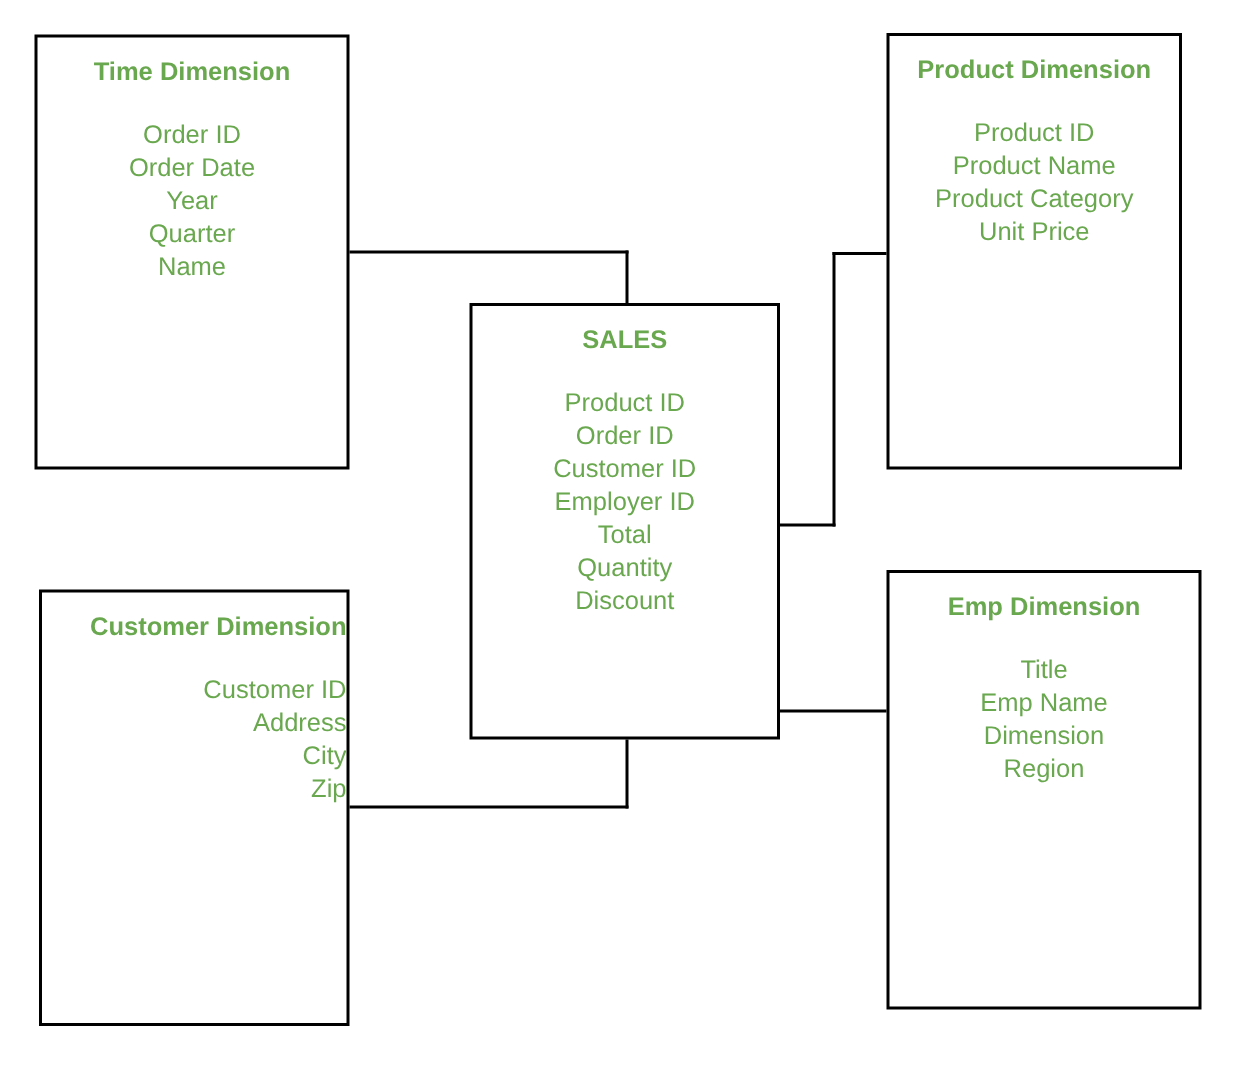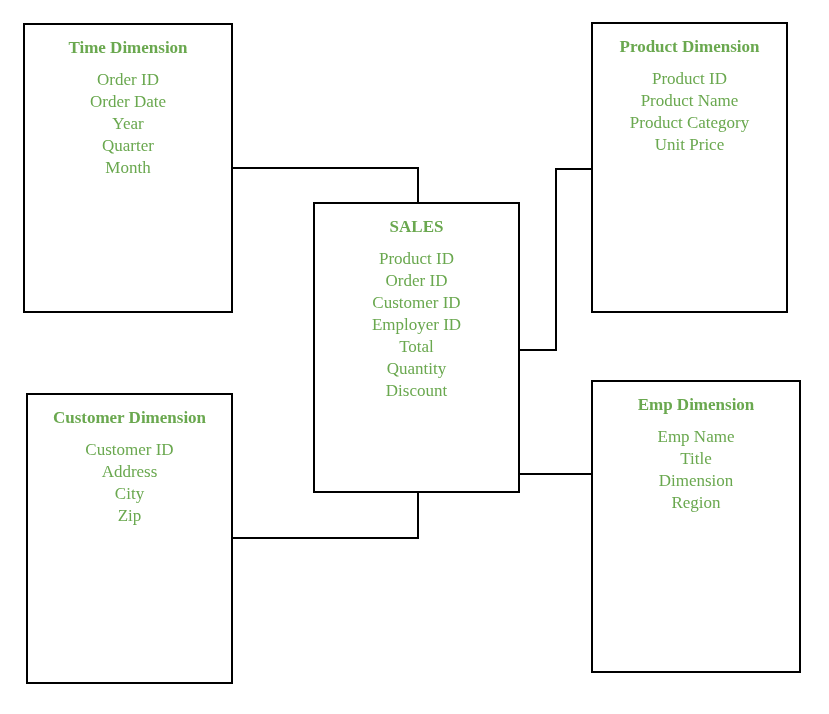--- a/index.html
+++ b/index.html
@@ -5,54 +5,54 @@
   html, body {
     margin: 0;
     padding: 0;
     background: #ffffff;
   }
   .canvas {
     position: relative;
     width: 829px;
     height: 714px;
     background: #ffffff;
-    font-family: Liberation Serif, serif;
+    font-family: Liberation Sans, sans-serif;
     overflow: hidden;
   }
   .table-box {
     position: absolute;
     box-sizing: border-box;
     border: 2px solid #000000;
     background: #ffffff;
     text-align: center;
     color: #6AA84F;
     padding-top: 12px;
   }
   .table-title {
     font-size: 17px;
     line-height: 22px;
     font-weight: bold;
   }
   .table-fields {
-    margin-top: 10px;
+    margin-top: 20px;
   }
   .table-field {
     font-size: 17px;
     line-height: 22px;
   }
   .line {
     position: absolute;
     background: #000000;
   }
 
   
   #box-time     { left: 23px;  top: 23px;  width: 210px; height: 290px; }
   #box-product  { left: 591px; top: 22px;  width: 197px; height: 291px; }
   #box-sales    { left: 313px; top: 202px; width: 207px; height: 291px; }
-  #box-customer { left: 26px;  top: 393px; width: 207px; height: 291px; }
+  #box-customer { left: 26px;  top: 393px; width: 207px; height: 291px; text-align: right; }
   #box-emp      { left: 591px; top: 380px; width: 210px; height: 293px; }
 
   
   #ln-time-sales-h      { left: 233px; top: 167px; width: 186px; height: 2px; }
   #ln-time-sales-v      { left: 417px; top: 167px; width: 2px;   height: 37px; }
   #ln-sales-product-h1  { left: 520px; top: 349px; width: 37px;  height: 2px; }
   #ln-sales-product-v   { left: 555px; top: 168px; width: 2px;   height: 183px; }
   #ln-sales-product-h2  { left: 555px; top: 168px; width: 36px;  height: 2px; }
   #ln-sales-emp-h       { left: 520px; top: 473px; width: 71px;  height: 2px; }
   #ln-sales-customer-v  { left: 417px; top: 493px; width: 2px;   height: 46px; }
@@ -63,21 +63,21 @@
 
 <div class="canvas">
 
   <div class="table-box" id="box-time">
     <div class="table-title">Time Dimension</div>
     <div class="table-fields">
       <div class="table-field">Order ID</div>
       <div class="table-field">Order Date</div>
       <div class="table-field">Year</div>
       <div class="table-field">Quarter</div>
-      <div class="table-field">Month</div>
+      <div class="table-field">Name</div>
     </div>
   </div>
 
   <div class="table-box" id="box-product">
     <div class="table-title">Product Dimension</div>
     <div class="table-fields">
       <div class="table-field">Product ID</div>
       <div class="table-field">Product Name</div>
       <div class="table-field">Product Category</div>
       <div class="table-field">Unit Price</div>
@@ -103,22 +103,22 @@
       <div class="table-field">Customer ID</div>
       <div class="table-field">Address</div>
       <div class="table-field">City</div>
       <div class="table-field">Zip</div>
     </div>
   </div>
 
   <div class="table-box" id="box-emp">
     <div class="table-title">Emp Dimension</div>
     <div class="table-fields">
+      <div class="table-field">Title</div>
       <div class="table-field">Emp Name</div>
-      <div class="table-field">Title</div>
       <div class="table-field">Dimension</div>
       <div class="table-field">Region</div>
     </div>
   </div>
 
   <div class="line" id="ln-time-sales-h"></div>
   <div class="line" id="ln-time-sales-v"></div>
 
   <div class="line" id="ln-sales-product-h1"></div>
   <div class="line" id="ln-sales-product-v"></div>

